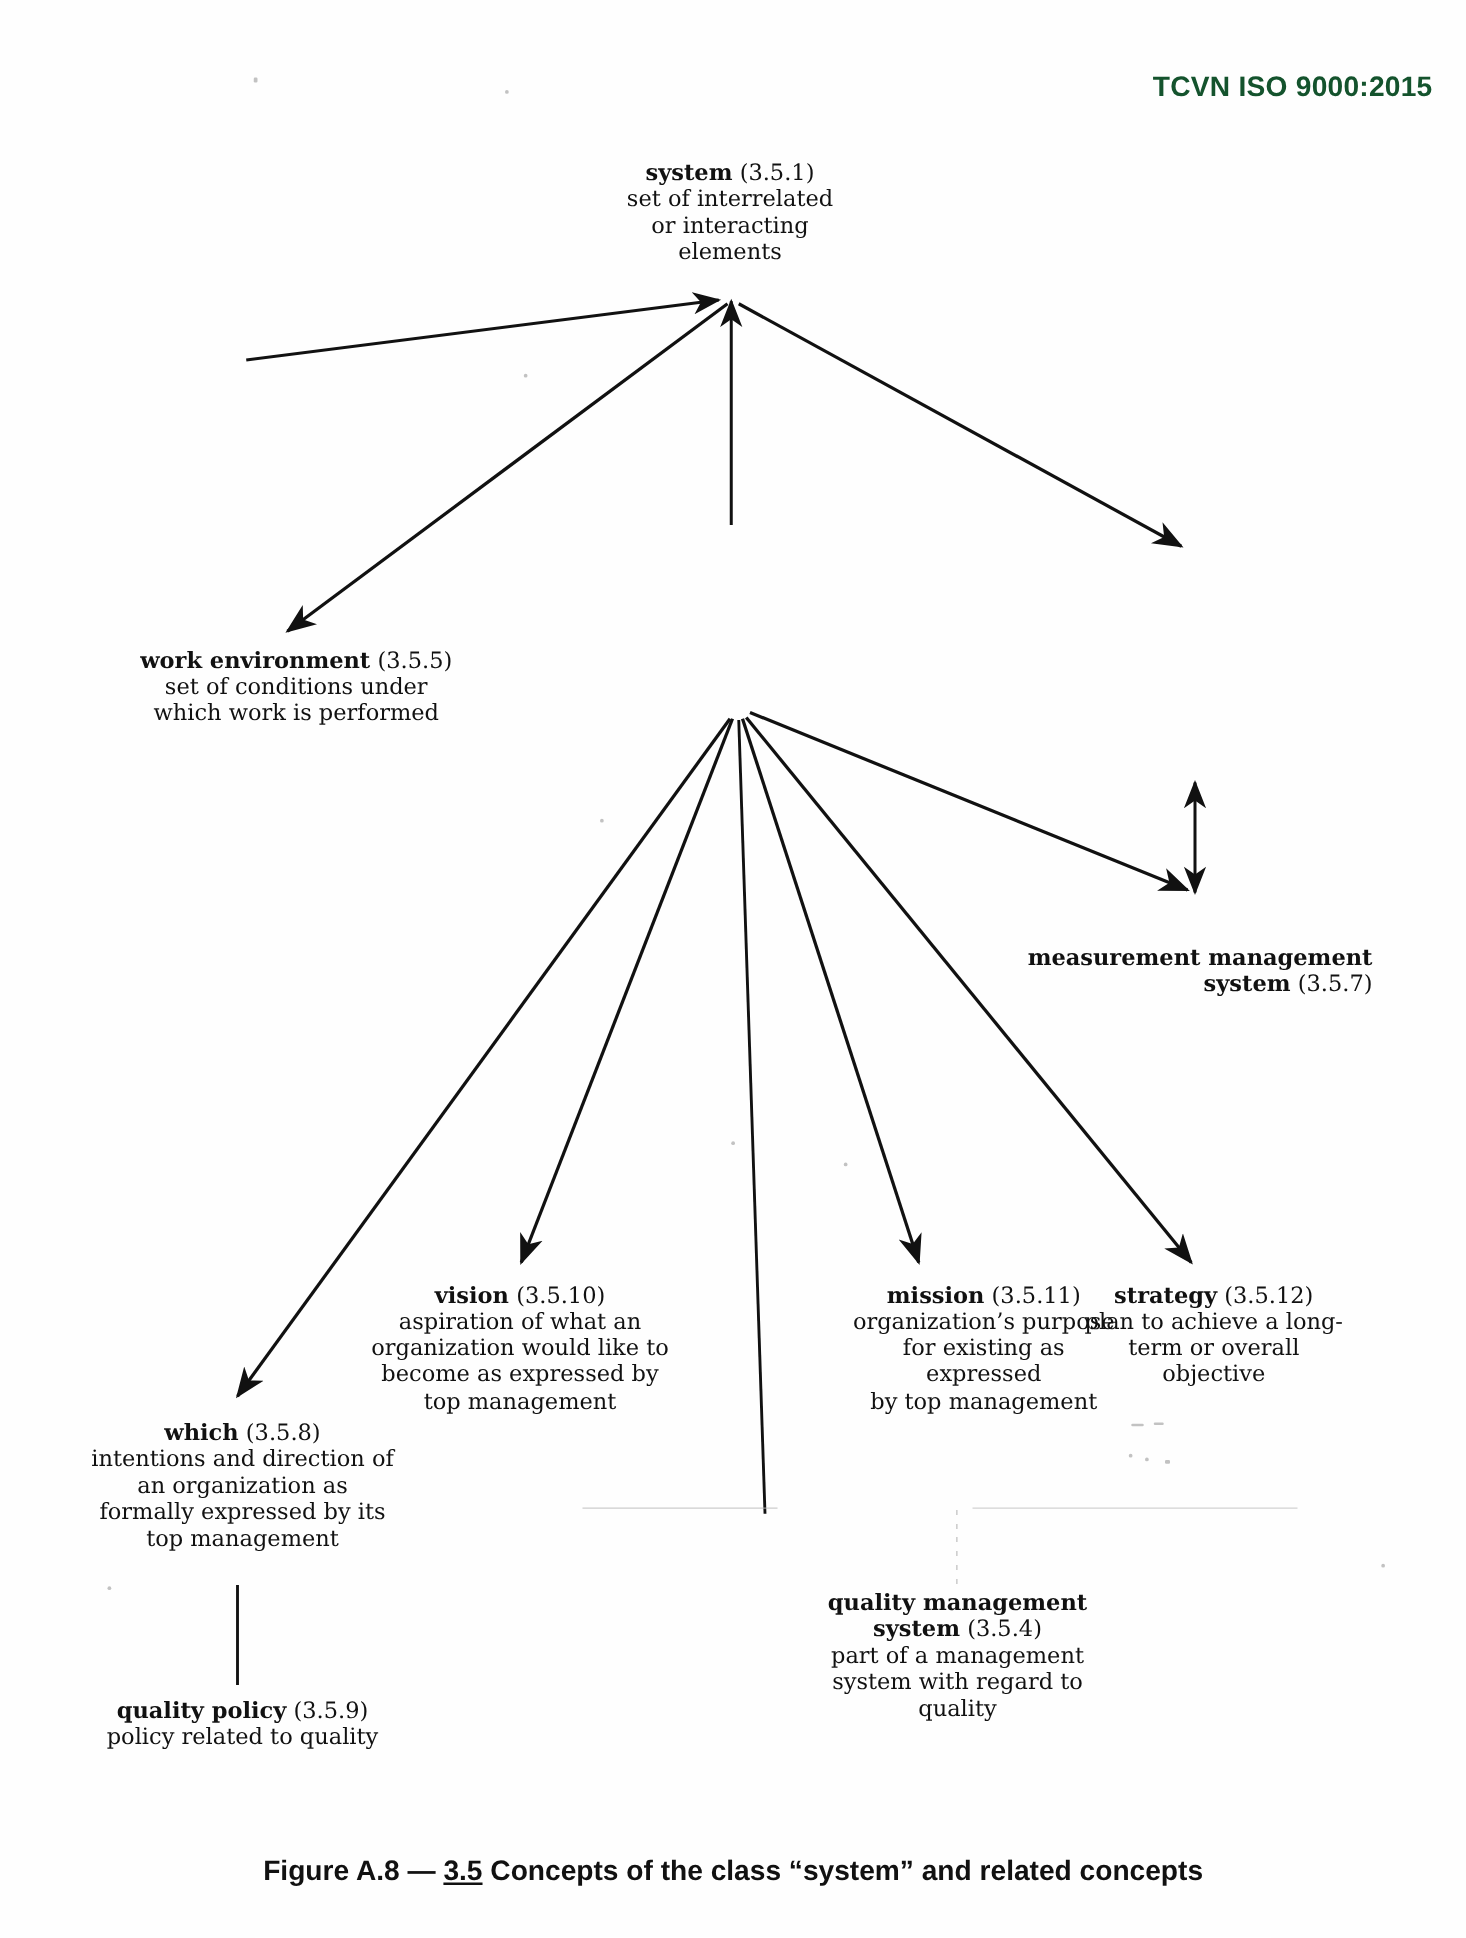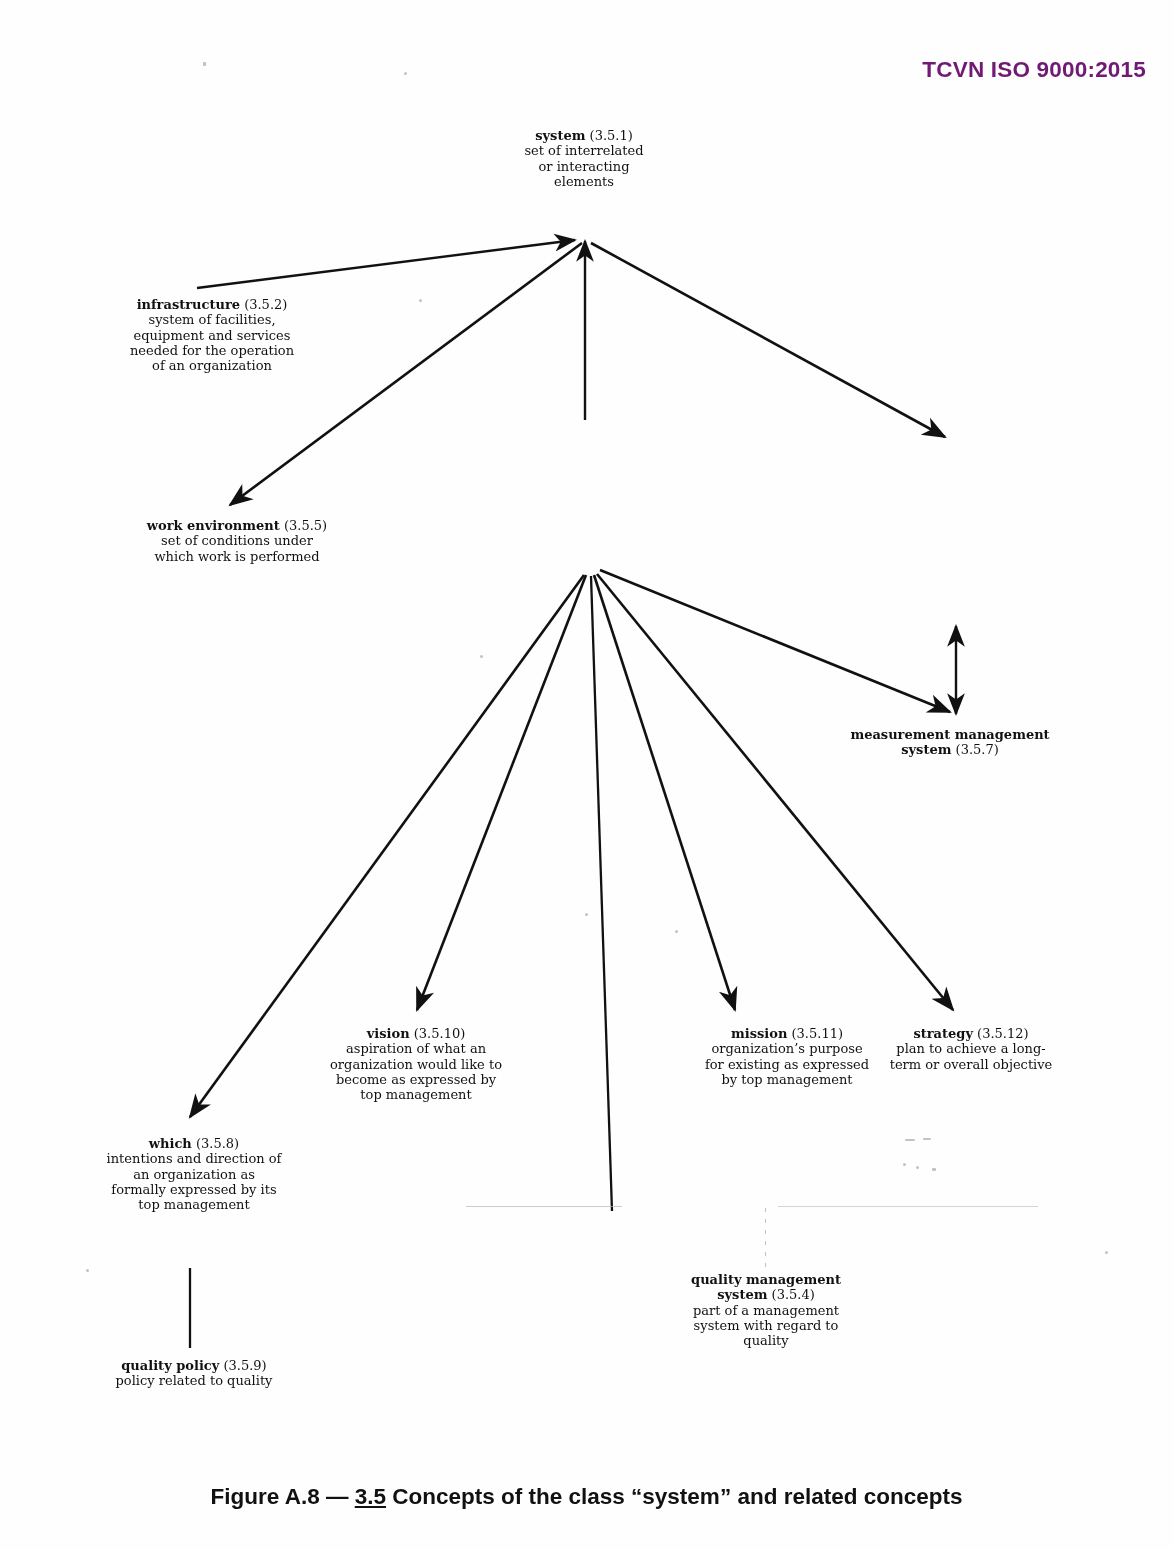--- a/index.html
+++ b/index.html
@@ -22,55 +22,55 @@
   }
   
   .page-header {
     position: absolute;
     top: 57px;
     right: 27px;
     font-family: "Liberation Sans", sans-serif;
     font-weight: bold;
     font-size: 22.5px;
     letter-spacing: 0.2px;
-    color: #701a75;
+    color: #14532d;
     white-space: nowrap;
   }
   
   #connectors {
     position: absolute;
     left: 0;
     top: 0;
     width: 1173px;
     height: 1550px;
   }
   
   .node {
     position: absolute;
     text-align: center;
     line-height: 1.175;
-    font-size: 13px;
+    font-size: 18px;
     color: #111;
   }
   .node .term {
     font-weight: bold;
   }
   .node .ref {
     font-weight: normal;
   }
   .node .def {
     font-weight: normal;
   }
   
   #node-system        { left: 468px; top: 128px;  width: 232px; }
   #node-infrastructure{ left: 78px;  top: 297px;  width: 268px; }
   #node-mgmt-system   { left: 418px; top: 423px;  width: 348px; }
   #node-metrological  { left: 822px; top: 452px;  width: 276px; }
   #node-work-env      { left: 92px;  top: 518px;  width: 290px; }
-  #node-meas-mgmt-sys { left: 802px; top: 727px;  width: 296px; }
+  #node-meas-mgmt-sys { left: 802px; top: 756px;  width: 296px; text-align: right; }
   #node-vision        { left: 286px; top: 1026px; width: 260px; }
   #node-mission       { left: 636px; top: 1026px; width: 222px; margin-left: 40px; }
   #node-strategy      { left: 860px; top: 1026px; width: 222px; }
   #node-policy        { left: 58px;  top: 1136px; width: 272px; }
   #node-quality-policy{ left: 58px;  top: 1358px; width: 272px; }
   #node-qms           { left: 644px; top: 1272px; width: 244px; }
 
   
   .artefact {
     position: absolute;
@@ -161,27 +161,20 @@
   </svg>
 
   <div class="node" id="node-system">
     <div>
       <span class="term">system</span>
       <span class="ref">(3.5.1)</span>
     </div>
     <div class="def">set of interrelated<br>or interacting<br>elements</div>
   </div>
 
-  <div class="node" id="node-infrastructure">
-    <div>
-      <span class="term">infrastructure</span>
-      <span class="ref">(3.5.2)</span>
-    </div>
-    <div class="def">system of facilities,<br>equipment and services<br>needed for the operation<br>of an organization</div>
-  </div>
 
 
   <div class="node" id="node-qms">
     <div>
       <span class="term">quality management<br>system</span>
       <span class="ref">(3.5.4)</span>
     </div>
     <div class="def">part of a management<br>system with regard to<br>quality</div>
   </div>
 

